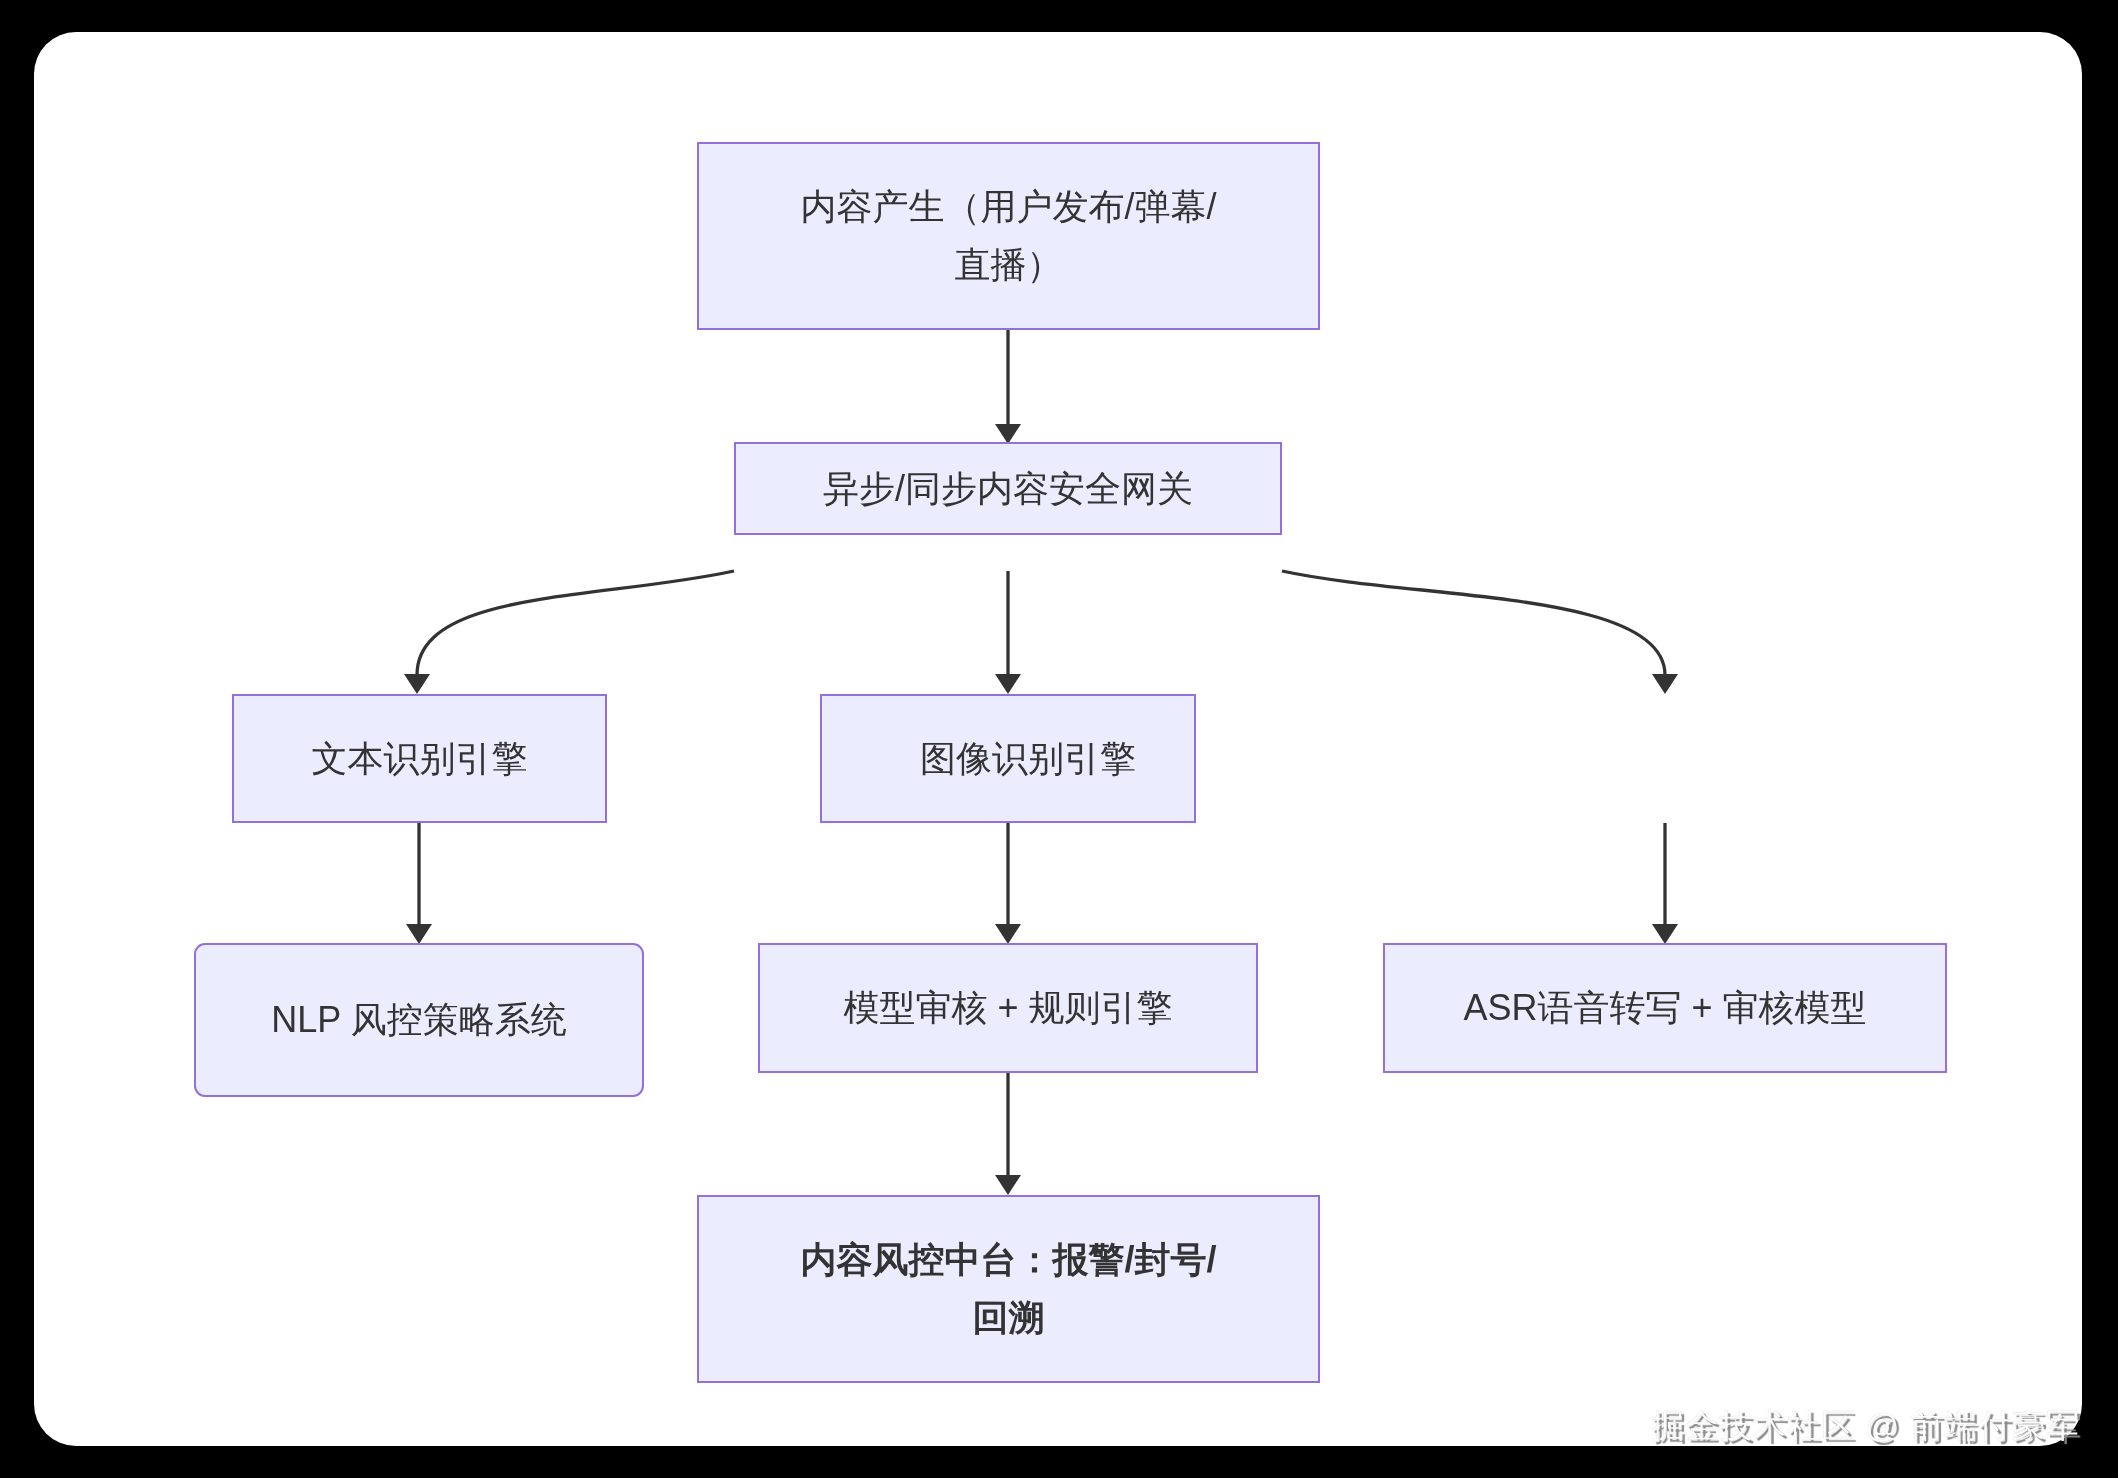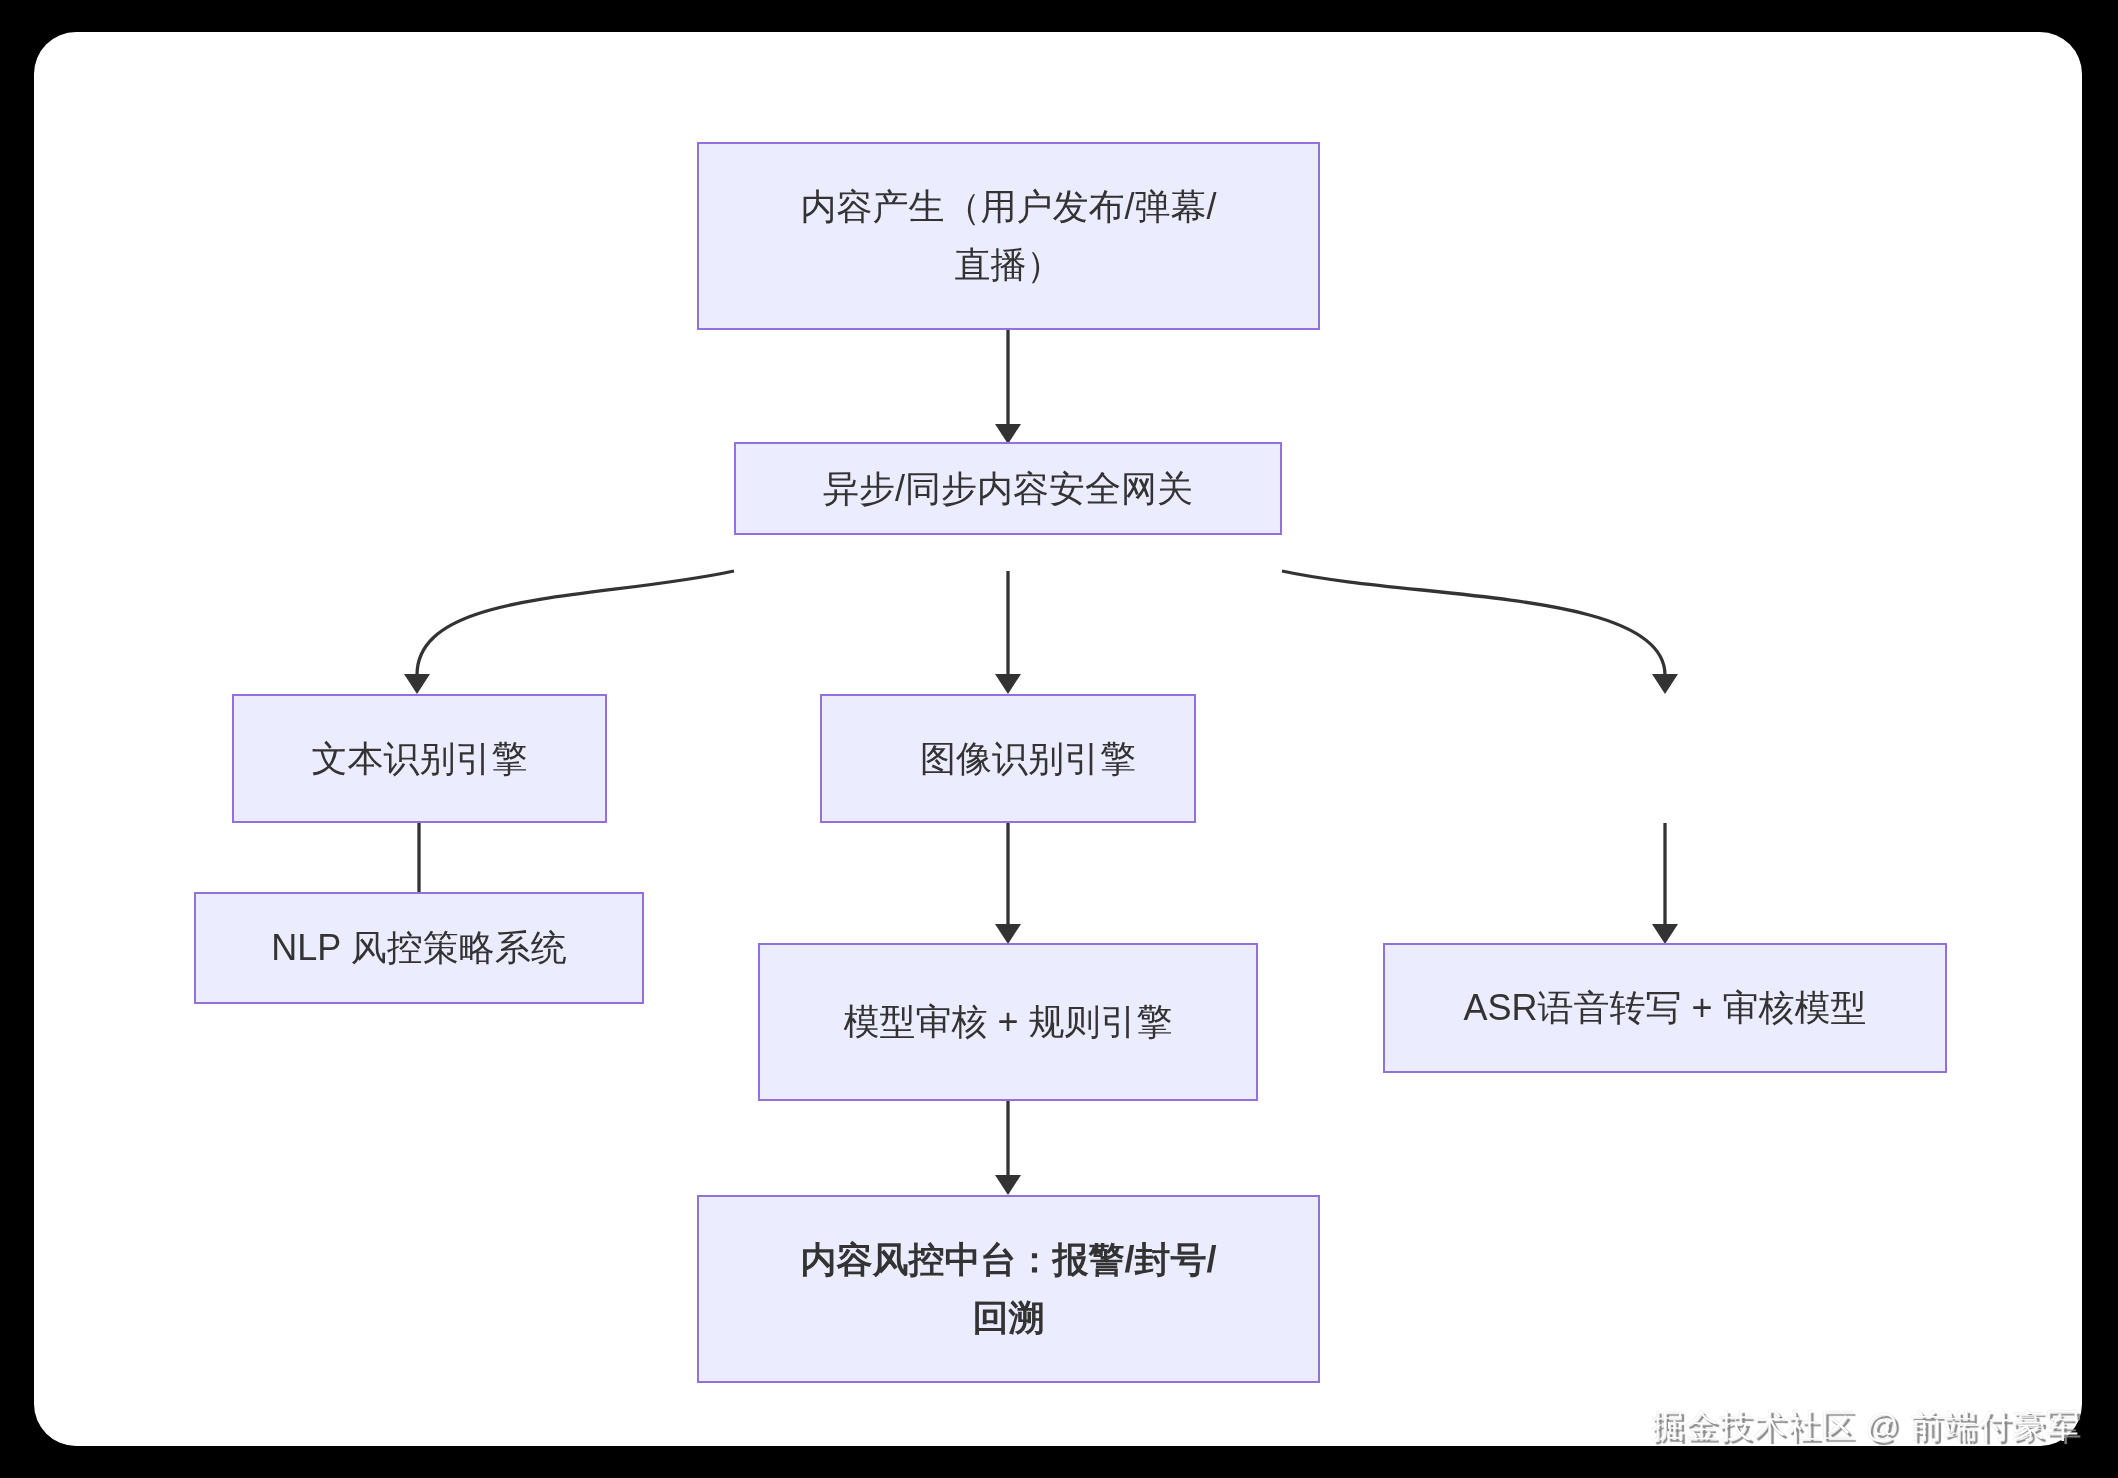--- a/index.html
+++ b/index.html
@@ -115,27 +115,27 @@
     </div>
   </div>
 
   <div class="node" style="left:820px; top:694px; width:376px; height:129px;padding-left:40px;">
     <div class="label">
       <span class="ln">图像识别引擎</span>
     </div>
   </div>
 
 
-  <div class="node" style="left:194px; top:892px; width:450px; height:112px;">
+  <div class="node" style="left:194px; top:943px; width:450px; height:154px;border-radius:11px;">
     <div class="label">
       <span class="ln">NLP 风控策略系统</span>
     </div>
   </div>
 
-  <div class="node" style="left:758px; top:943px; width:500px; height:158px;">
+  <div class="node" style="left:758px; top:943px; width:500px; height:130px;">
     <div class="label">
       <span class="ln">模型审核 + 规则引擎</span>
     </div>
   </div>
 
   <div class="node" style="left:1383px; top:943px; width:564px; height:130px;">
     <div class="label">
       <span class="ln">ASR语音转写 + 审核模型</span>
     </div>
   </div>

